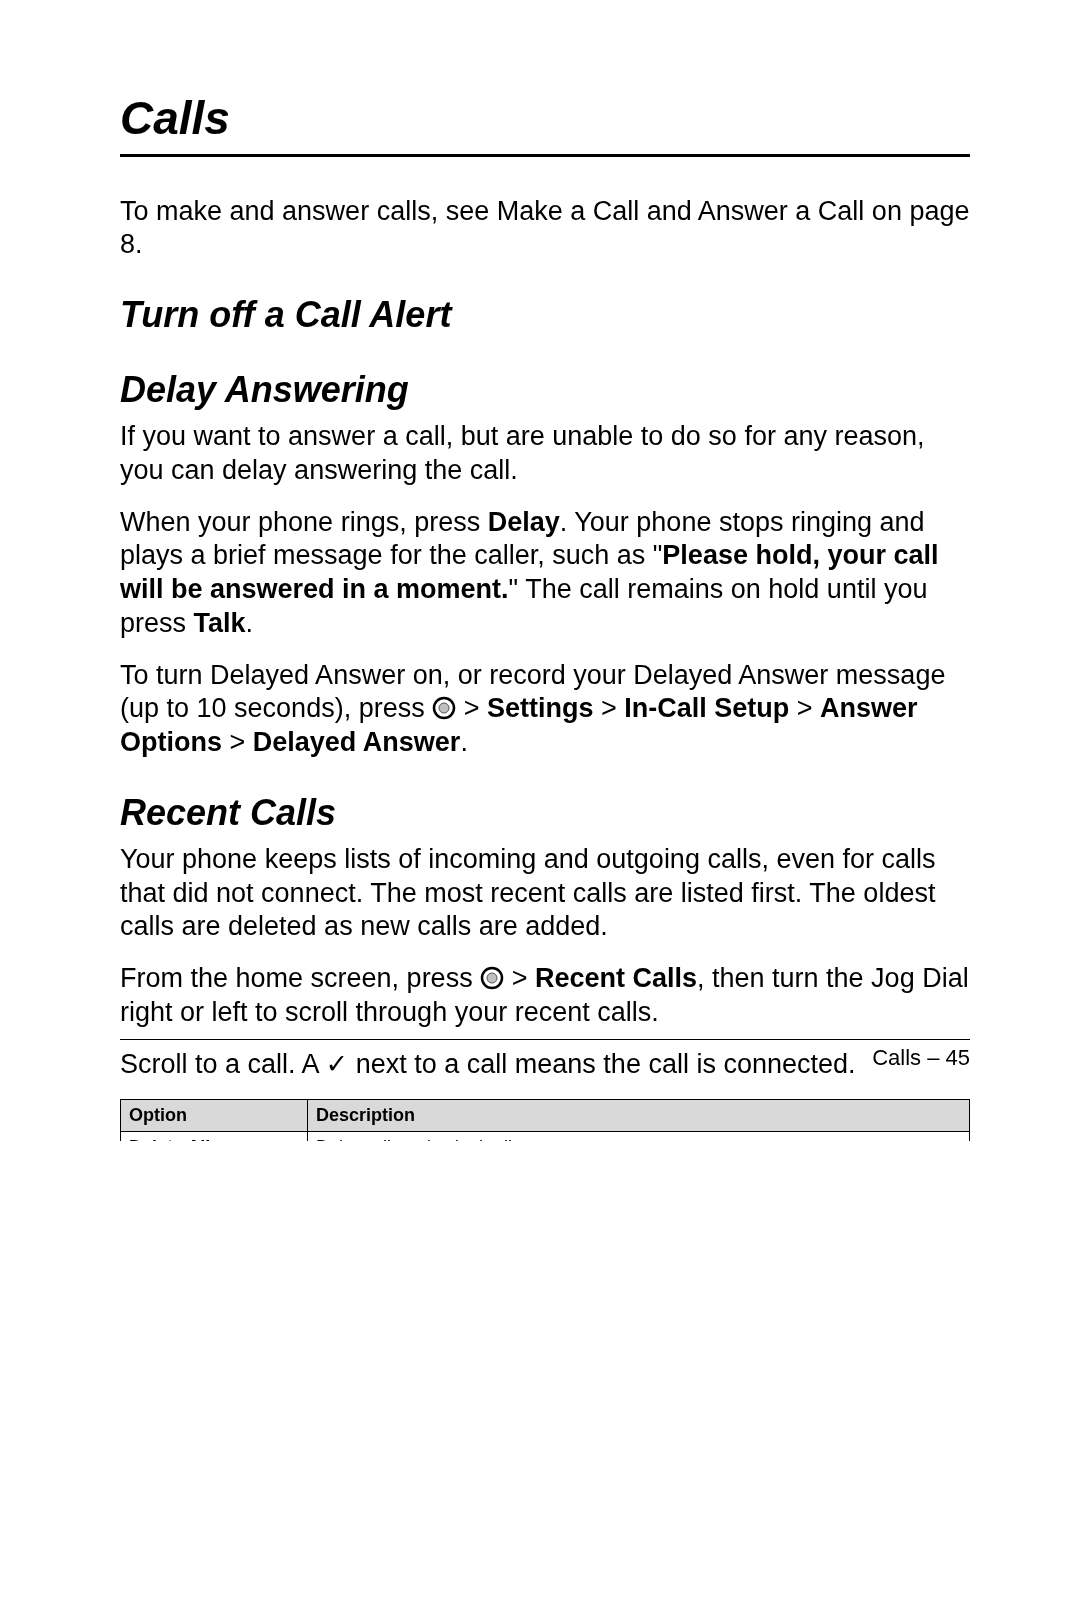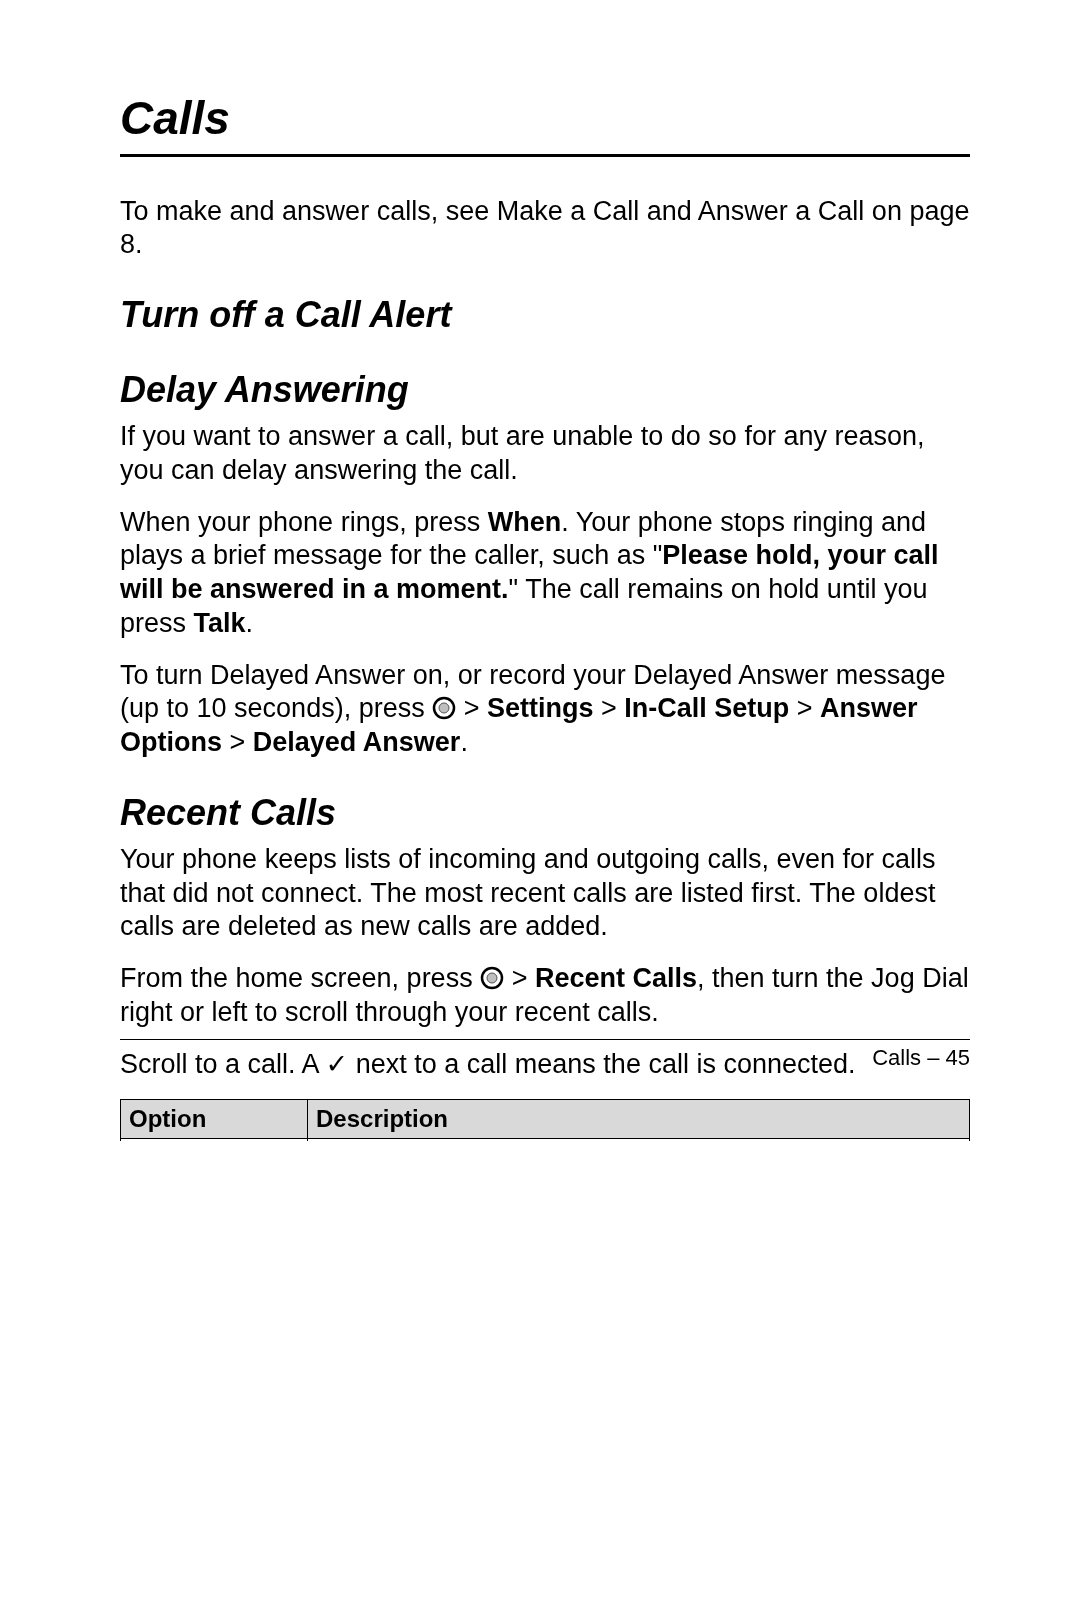--- a/index.html
+++ b/index.html
@@ -66,21 +66,21 @@
     left: 0;
     top: -4px;
     font-size: 34px;
     line-height: 1;
   }
 
   table.opts {
     border-collapse: collapse;
     width: 100%;
     margin-top: 4px;
-    font-size: 24px;
+    font-size: 18px;
     padding-left: 20px;
   }
   table.opts th, table.opts td {
     border: 1.5px solid #000;
     padding: 4px 8px;
     text-align: left;
     vertical-align: top;
   }
   table.opts th {
     background: #d9d9d9;
@@ -108,21 +108,21 @@
     <div class="h1">Calls</div>
   </div>
 
   <div class="para">To make and answer calls, see Make a Call and Answer a Call on page 8.</div>
 
   <div class="h2">Turn off a Call Alert</div>
 
   <div class="h2">Delay Answering</div>
   <div class="para">If you want to answer a call, but are unable to do so for any reason, you can delay answering the call.</div>
   <div class="para">
-    <span>When your phone rings, press </span><span class="bold">When</span><span>. Your phone stops ringing and plays a brief message for the caller, such as "</span><span class="bold">Please hold, your call will be answered in a moment.</span><span>" The call remains on hold until you press </span><span class="bold">Talk</span><span>.</span>
+    <span>When your phone rings, press </span><span class="bold">Delay</span><span>. Your phone stops ringing and plays a brief message for the caller, such as "</span><span class="bold">Please hold, your call will be answered in a moment.</span><span>" The call remains on hold until you press </span><span class="bold">Talk</span><span>.</span>
   </div>
   <div class="para">
     <span>To turn Delayed Answer on, or record your Delayed Answer message (up to 10 seconds), press </span><span class="icon-circle"><svg width="24" height="24" viewBox="0 0 24 24">
           <circle cx="12" cy="12" r="10" fill="none" stroke="#000" stroke-width="2.5"></circle>
           <circle cx="12" cy="12" r="5" fill="#bfbfbf" stroke="#555" stroke-width="1"></circle>
         </svg></span><span> &gt; </span><span class="bold">Settings</span><span> &gt; </span><span class="bold">In-Call Setup</span><span> &gt; </span><span class="bold">Answer Options</span><span> &gt; </span><span class="bold">Delayed Answer</span><span>.</span>
   </div>
 
   <div class="h2">Recent Calls</div>
   <div class="para">Your phone keeps lists of incoming and outgoing calls, even for calls that did not connect. The most recent calls are listed first. The oldest calls are deleted as new calls are added.</div>

